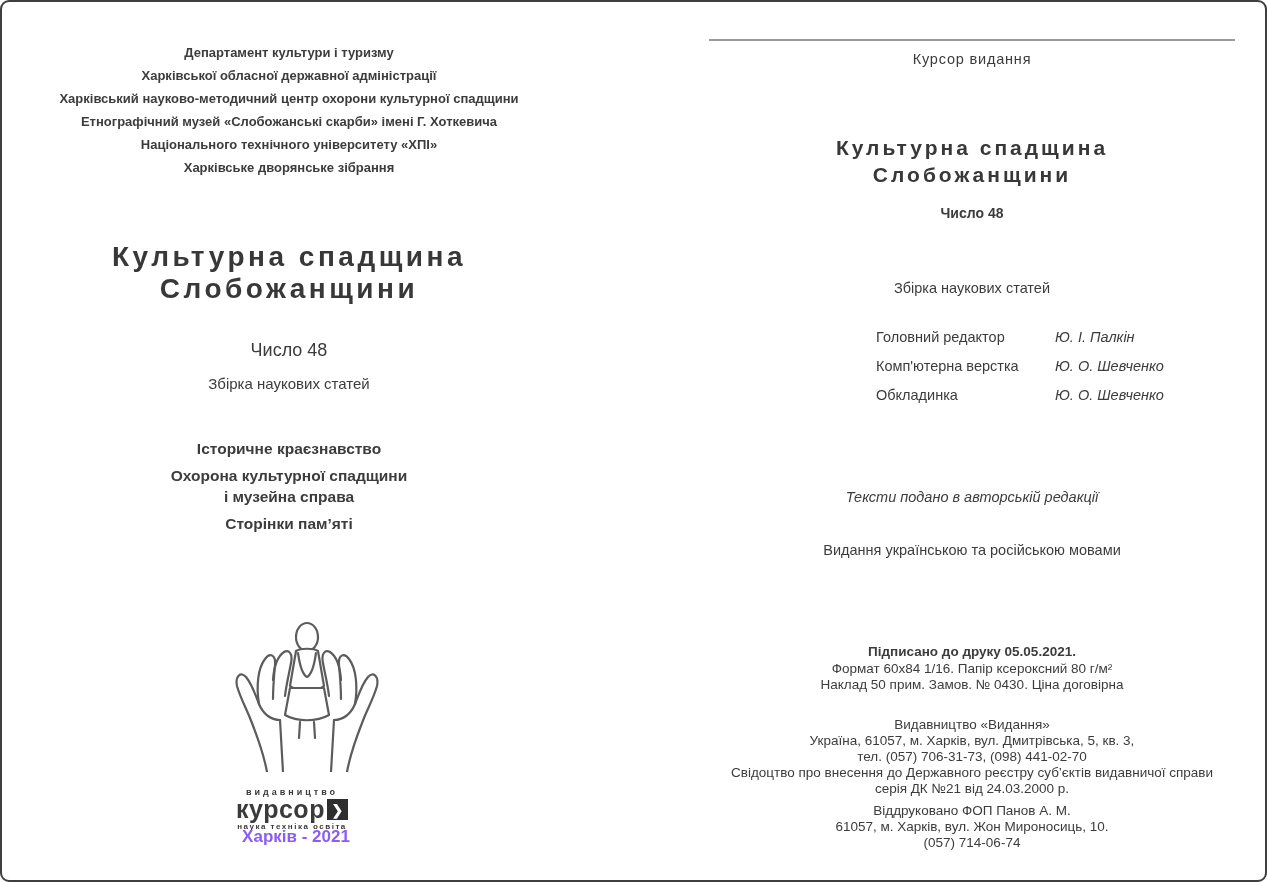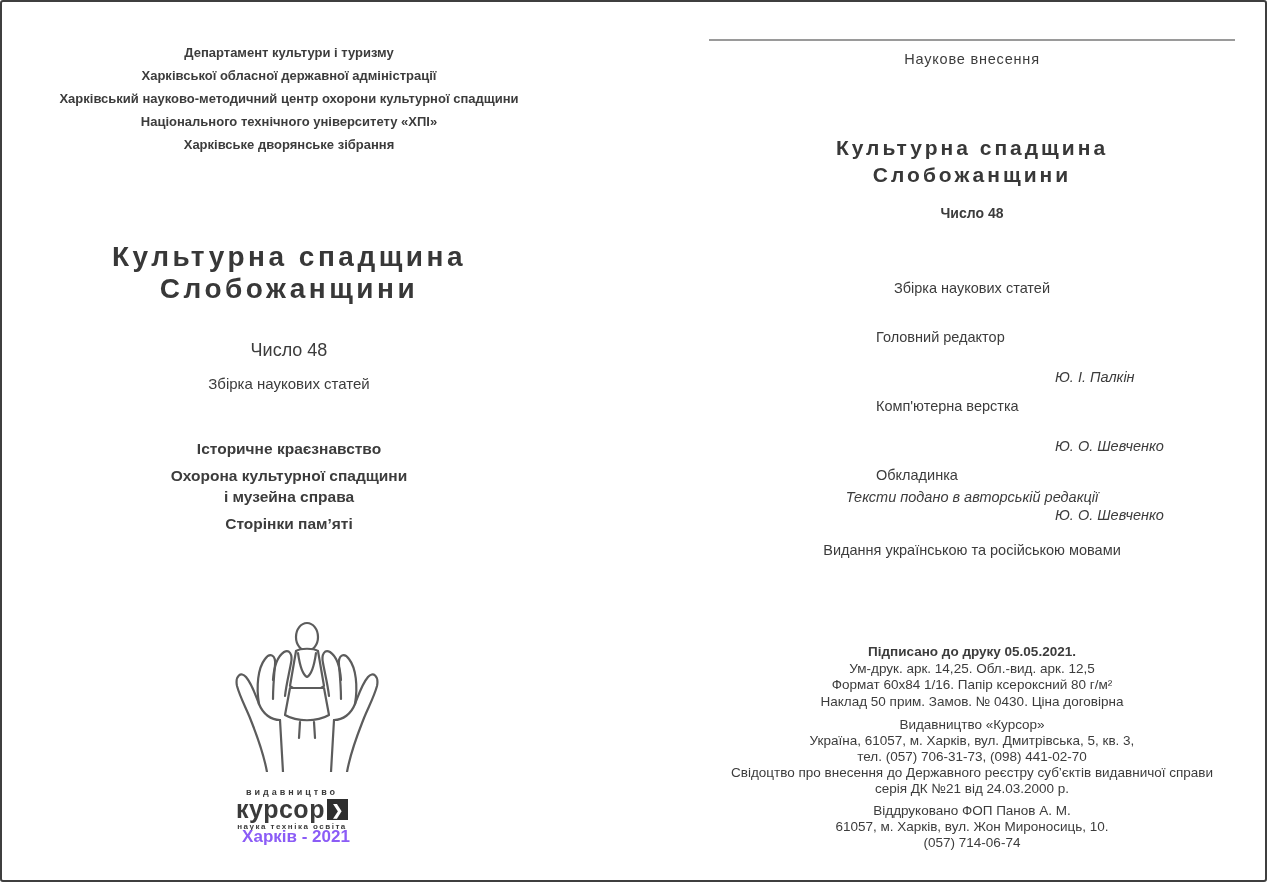--- a/index.html
+++ b/index.html
@@ -2,21 +2,21 @@
 <html><head>
 <meta charset="utf-8">
 <style>
   html,body{margin:0;padding:0;background:#fff;}
   .canvas{
     position:relative;
     width:1267px;height:882px;
     box-sizing:border-box;
     background:#ffffff;
     border:2px solid #3f3f3f;
-    border-radius:3px;
+    border-radius:9px;
     overflow:hidden;
     font-family:"Liberation Sans", sans-serif;
     color:#3c3c3c;
   }
   .abs{position:absolute;}
   .ctr{text-align:center;}
 
   
   .l-col{left:27px;width:520px;}
   .orgs{top:39px;}
@@ -39,21 +39,21 @@
   
   .r-col{left:712px;width:516px;}
   .r-rule{left:707px;top:37px;width:526px;height:2px;background:#9a9a9a;}
   .r-edition{top:48px;font-size:14.5px;line-height:19px;letter-spacing:0.8px;}
   .r-title{top:132px;font-weight:bold;font-size:21px;line-height:27px;letter-spacing:3px;color:#383838;}
   .r-issue{top:202px;font-weight:bold;font-size:14px;line-height:18px;}
   .r-subtitle{top:277px;font-size:14.5px;line-height:18px;}
   .credits{left:826px;top:324px;width:360px;}
   .credit-row{display:flex;font-size:14.5px;line-height:22px;margin-bottom:7px;}
   .credit-label{width:179px;flex:none;margin-left:48px;}
-  .credit-value{font-style:italic;margin-top:40px;}
+  .credit-value{font-style:italic;}
   .r-note{top:486px;font-style:italic;font-size:14.5px;line-height:18px;}
   .r-lang{top:539px;font-size:14.5px;line-height:18px;}
   .r-print{top:642px;font-size:13.5px;line-height:16.5px;}
   .r-print .first{font-weight:bold;}
   .r-publisher{top:715px;font-size:13.5px;line-height:16px;}
   .r-printed{top:801px;font-size:13.5px;line-height:16px;}
 </style>
 </head>
 <body>
 
@@ -61,20 +61,21 @@
 
   <div class="abs l-col ctr orgs">
     <div class="org-group">
       <div class="org-line">Департамент культури і туризму</div>
       <div class="org-line">Харківської обласної державної адміністрації</div>
     </div>
     <div class="org-group">
       <div class="org-line">Харківський науково-методичний центр охорони культурної спадщини</div>
     </div>
     <div class="org-group">
+      <div class="org-line">Етнографічний музей «Слобожанські скарби» імені Г. Хоткевича</div>
       <div class="org-line">Національного технічного університету «ХПІ»</div>
     </div>
     <div class="org-group">
       <div class="org-line">Харківське дворянське зібрання</div>
     </div>
   </div>
 
   <div class="abs l-col ctr l-title">
     <div>Культурна спадщина</div>
     <div>Слобожанщини</div>
@@ -126,21 +127,21 @@
       <span class="pl-arrow">
           <span>❯</span>
         </span>
     </div>
     <div class="pl-bottom">наука техніка освіта</div>
   </div>
 
   <div class="abs ctr l-city">Харків - 2021</div>
 
   <div class="abs r-rule"></div>
-  <div class="abs r-col ctr r-edition">Наукове внесення</div>
+  <div class="abs r-col ctr r-edition">Курсор видання</div>
 
   <div class="abs r-col ctr r-title">
     <div>Культурна спадщина</div>
     <div>Слобожанщини</div>
   </div>
 
   <div class="abs r-col ctr r-issue">Число 48</div>
   <div class="abs r-col ctr r-subtitle">Збірка наукових статей</div>
 
   <div class="abs credits">
@@ -156,27 +157,26 @@
       <span class="credit-label">Обкладинка</span>
       <span class="credit-value">Ю. О. Шевченко</span>
     </div>
   </div>
 
   <div class="abs r-col ctr r-note">Тексти подано в авторській редакції</div>
   <div class="abs r-col ctr r-lang">Видання українською та російською мовами</div>
 
   <div class="abs r-col ctr r-print">
     <div class="first">Підписано до друку 05.05.2021.</div>
-    <div>Ум-друк. арк. 14,25. Обл.-вид. арк. 12,5</div>
     <div>Формат 60х84 1/16. Папір ксероксний 80 г/м²</div>
     <div>Наклад 50 прим. Замов. № 0430. Ціна договірна</div>
   </div>
 
   <div class="abs r-col ctr r-publisher">
-    <div>Видавництво «Курсор»</div>
+    <div>Видавництво «Видання»</div>
     <div>Україна, 61057, м. Харків, вул. Дмитрівська, 5, кв. 3,</div>
     <div>тел. (057) 706-31-73, (098) 441-02-70</div>
     <div>Свідоцтво про внесення до Державного реєстру суб’єктів видавничої справи</div>
     <div>серія ДК №21 від 24.03.2000 р.</div>
   </div>
 
   <div class="abs r-col ctr r-printed">
     <div>Віддруковано ФОП Панов А. М.</div>
     <div>61057, м. Харків, вул. Жон Мироносиць, 10.</div>
     <div>(057) 714-06-74</div>

